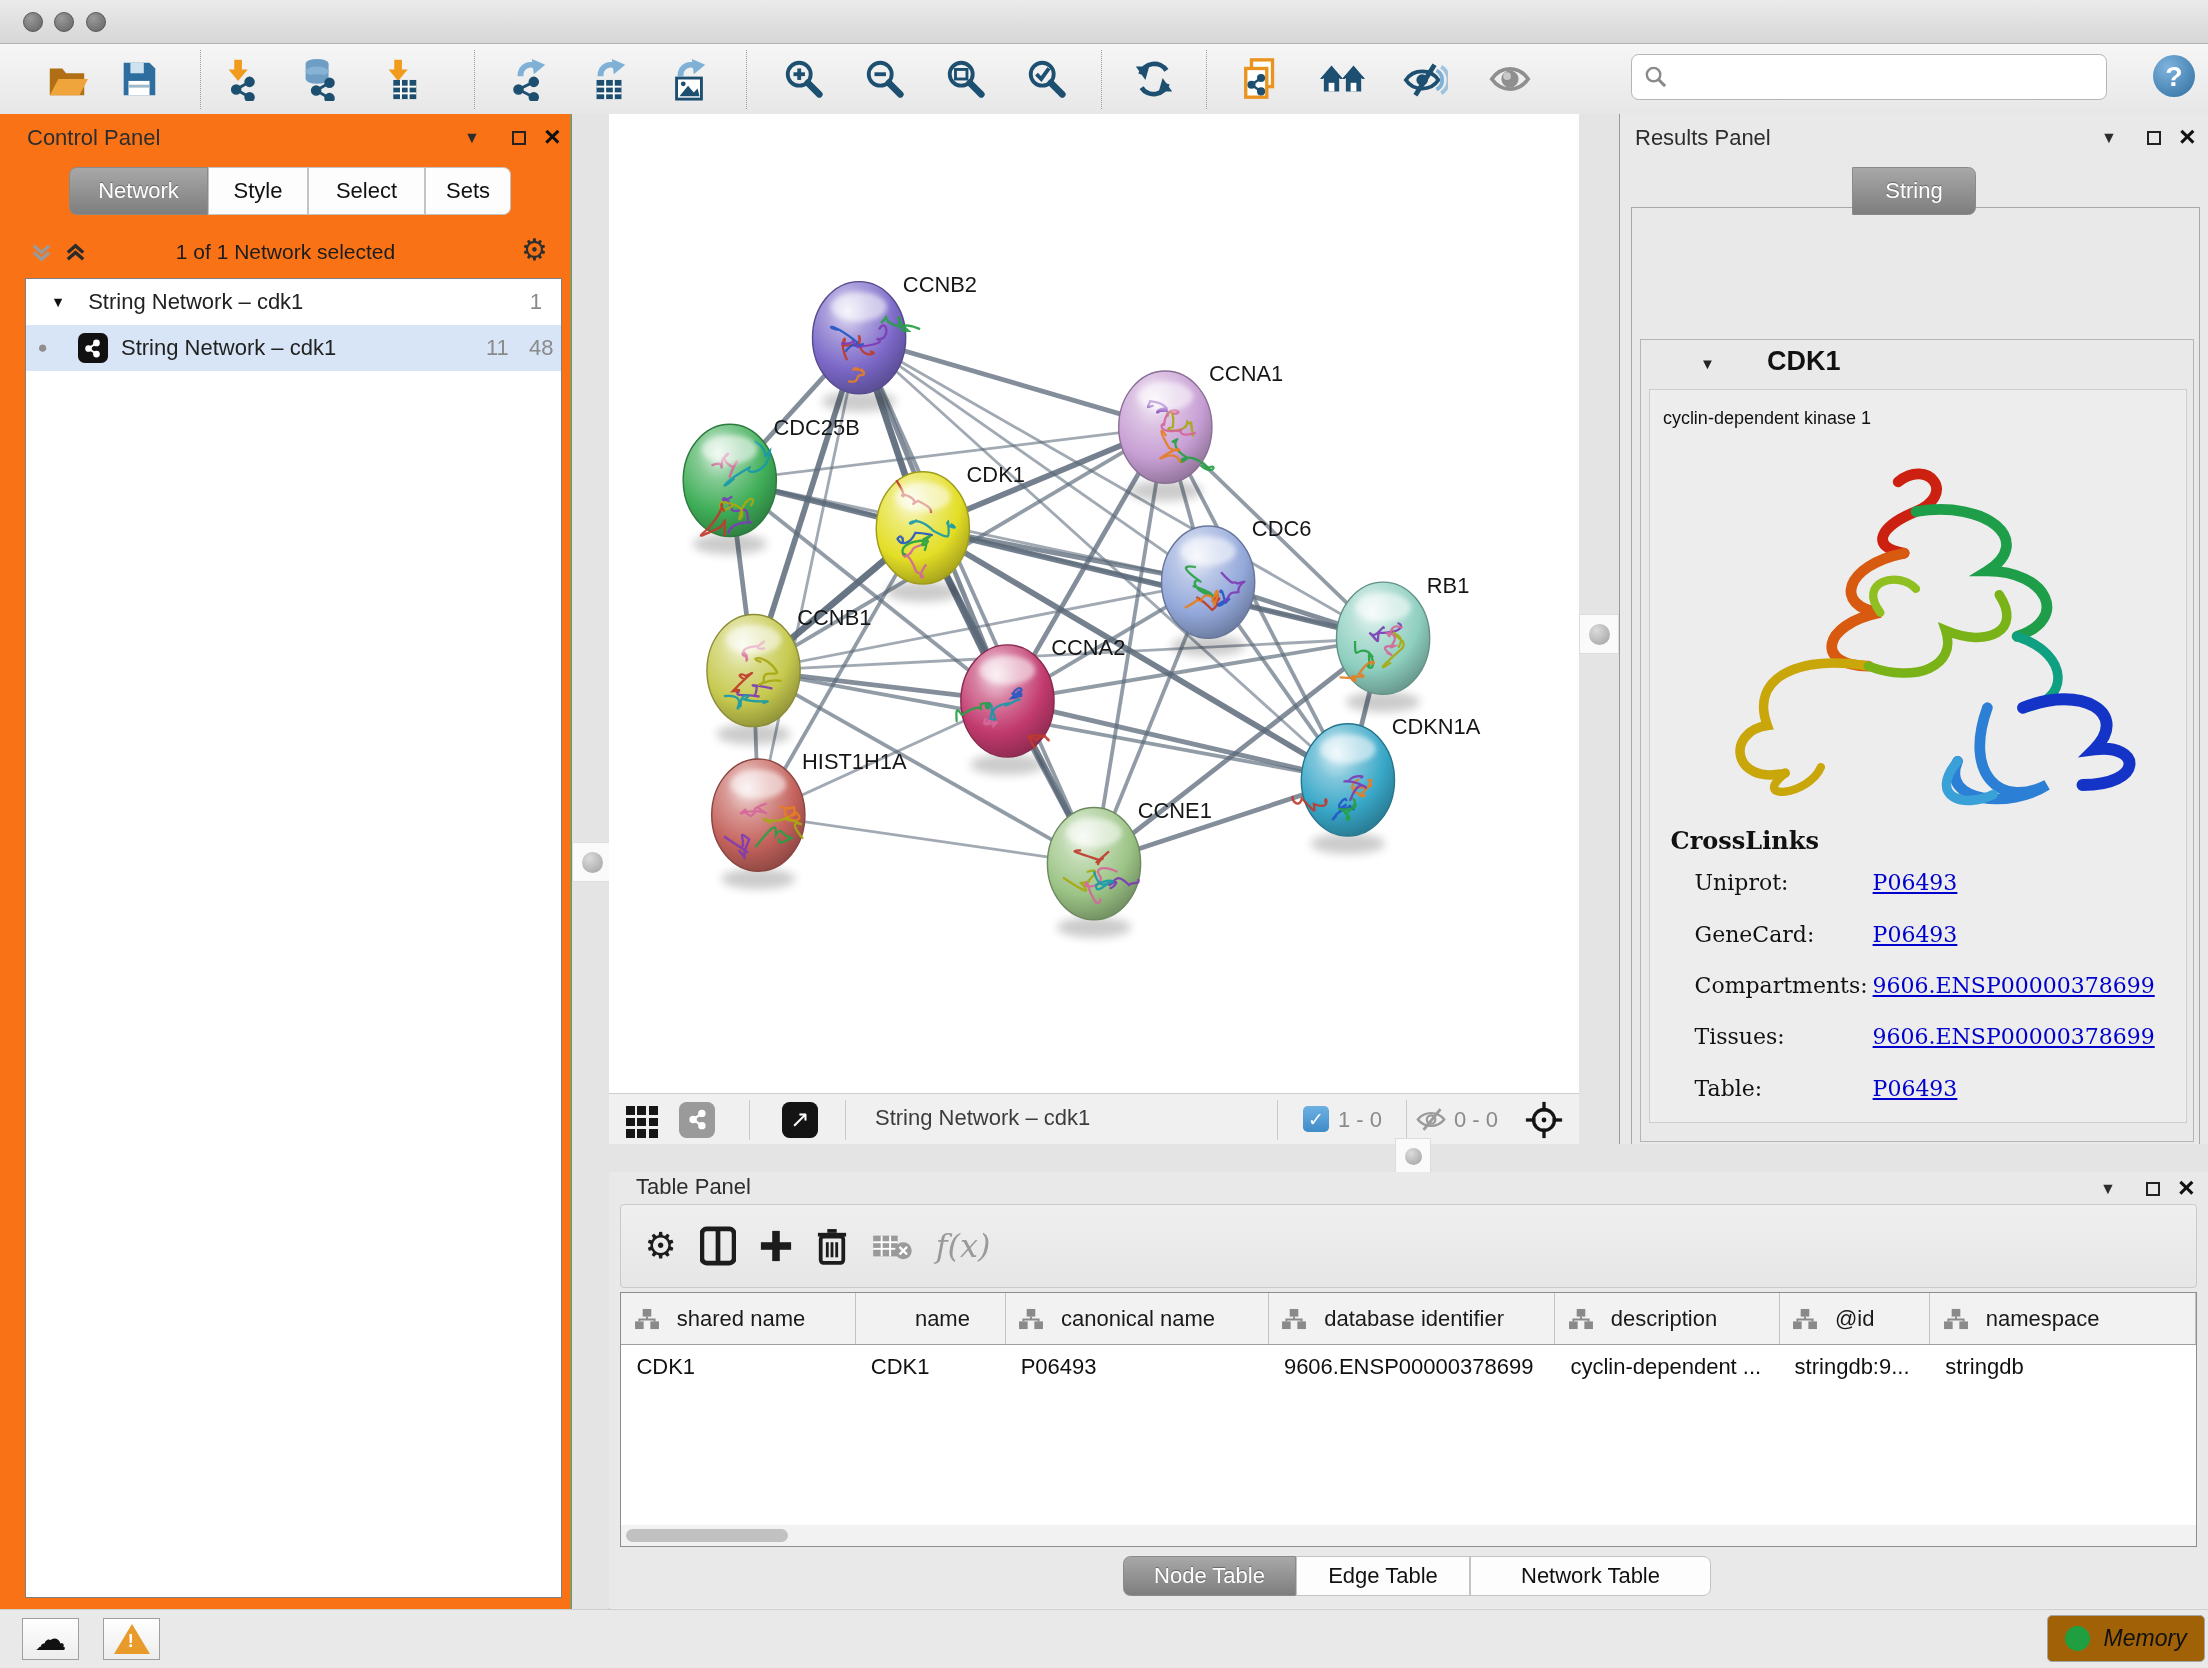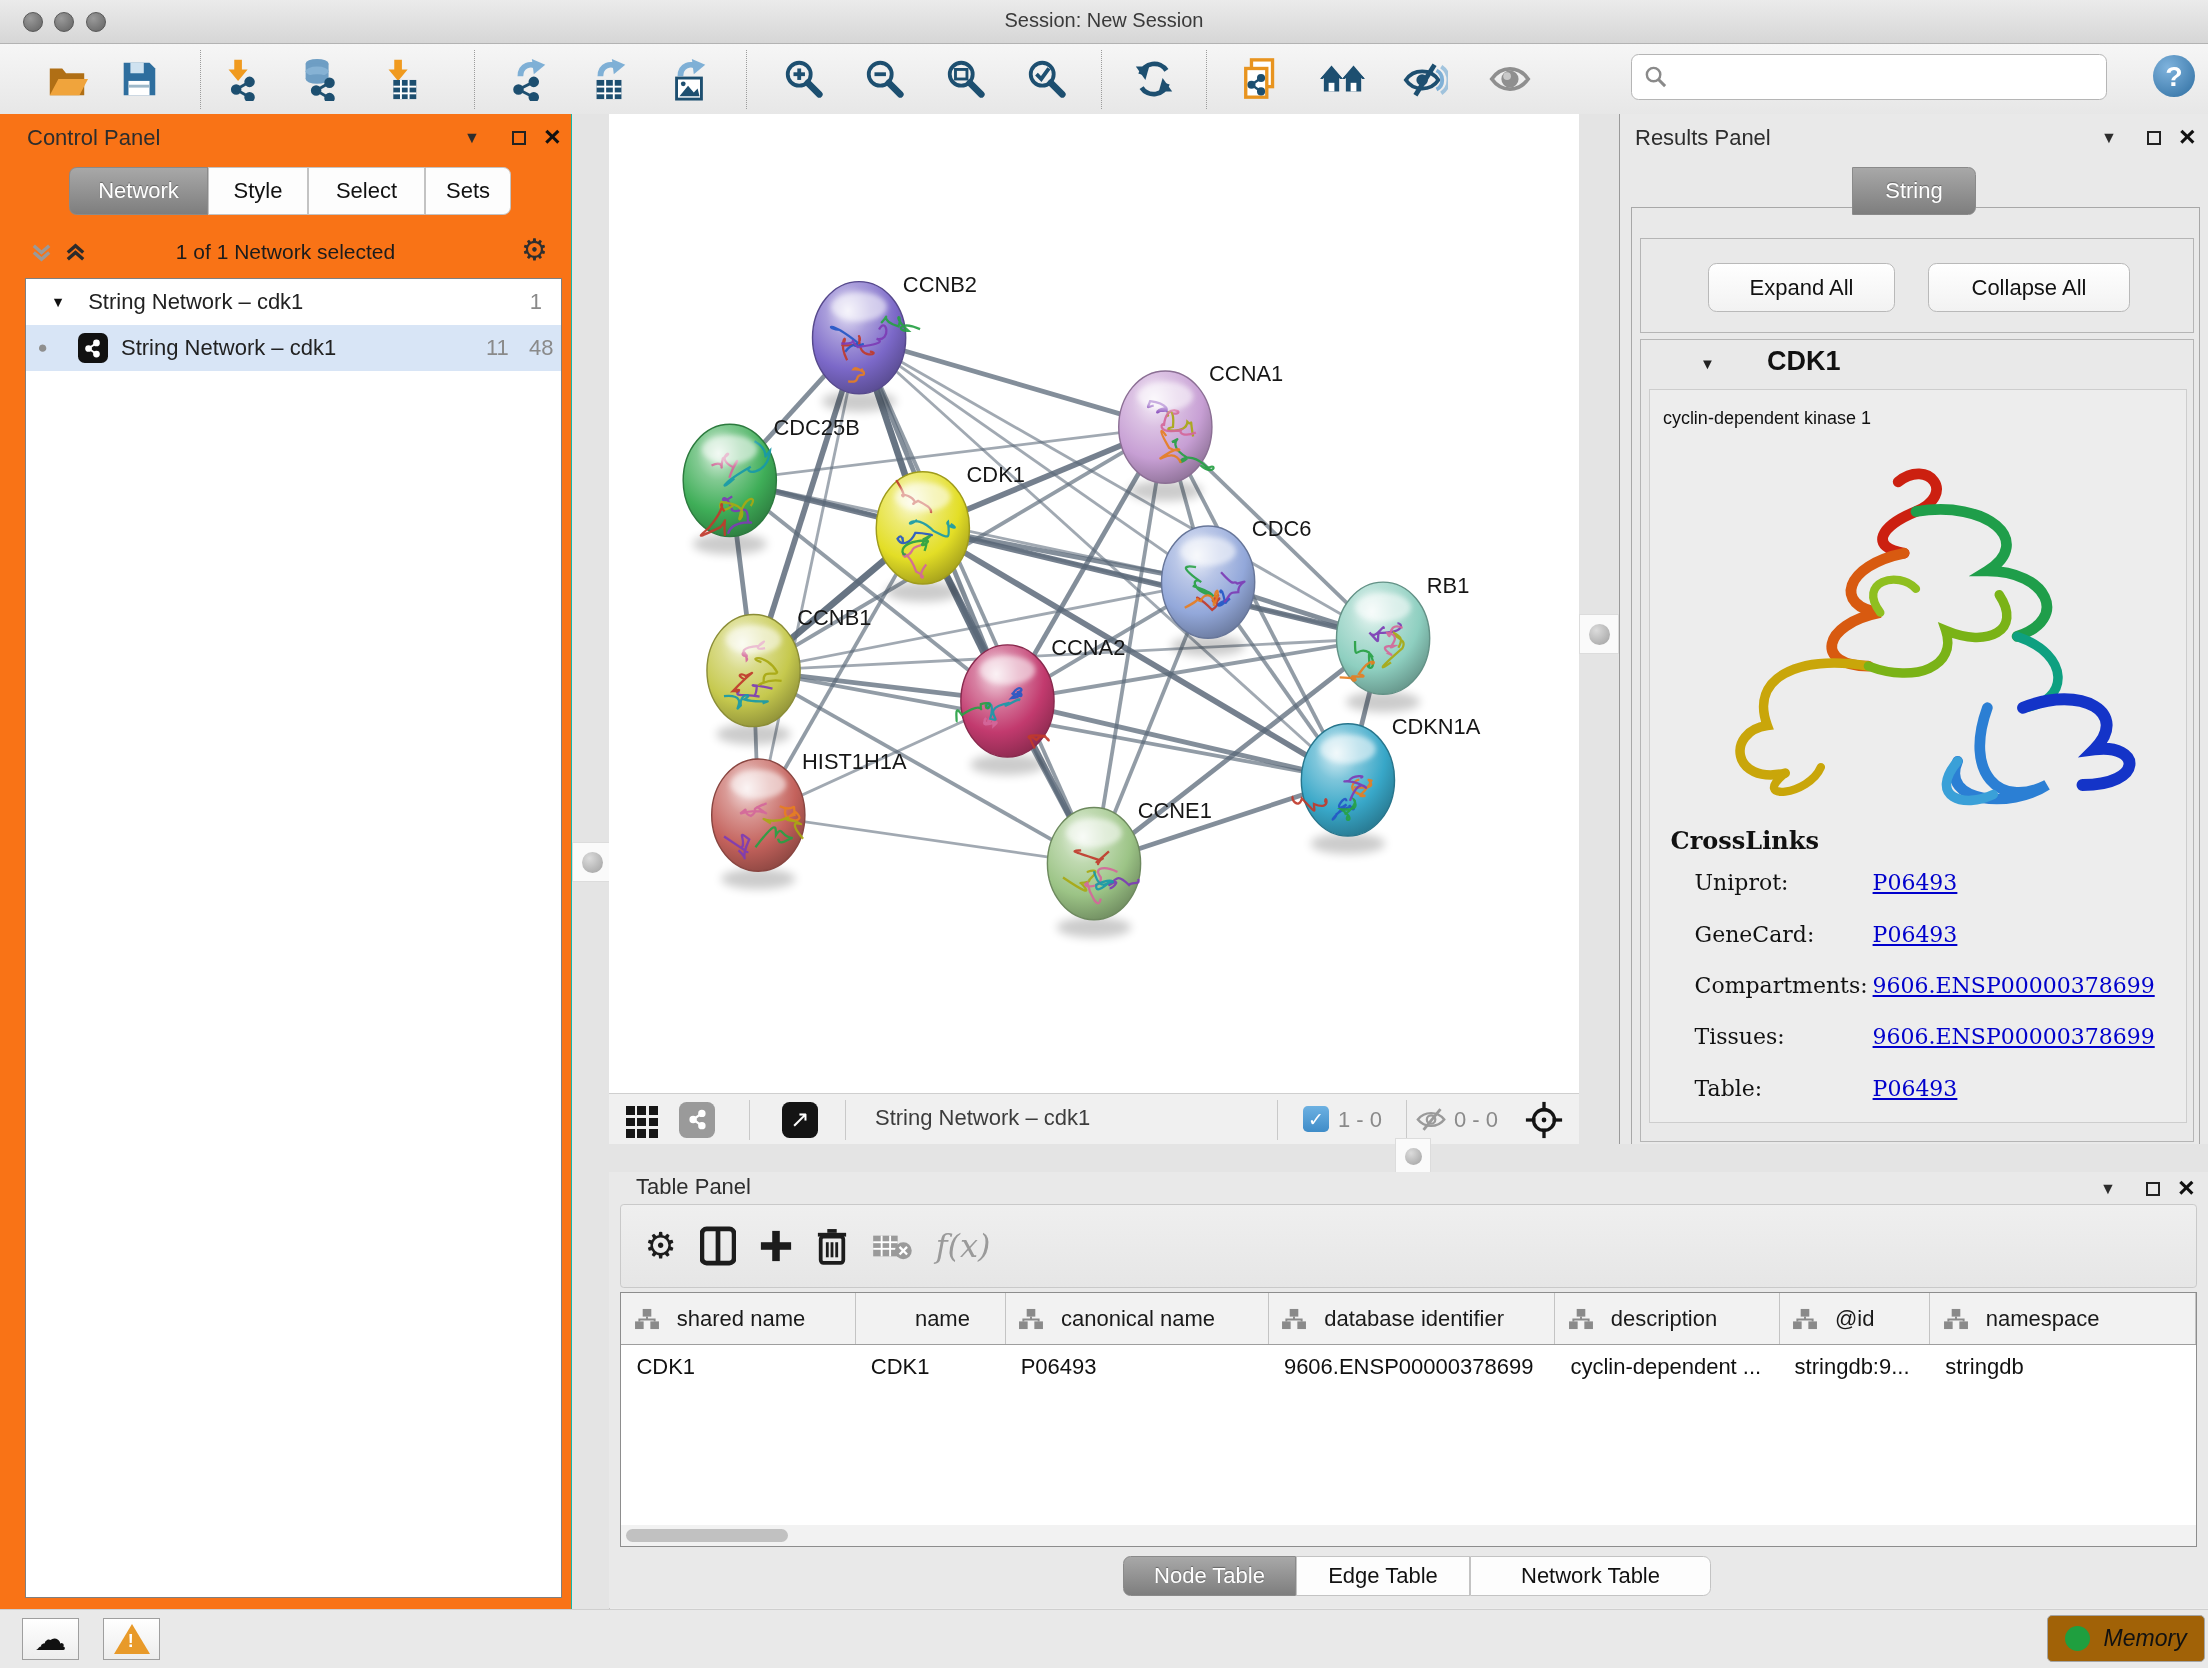--- a/index.html
+++ b/index.html
@@ -88,21 +88,20 @@
 </style>
 </head>
 <body>
 
 <div id="app">
 
   <div id="titlebar" class="abs">
     <span class="mac-dot" style="left:23px"></span>
     <span class="mac-dot" style="left:54px"></span>
     <span class="mac-dot" style="left:86px"></span>
-    <div id="win-title">Session: New Session</div>
   </div>
 
   <div id="toolbar" class="abs">
     <div class="tbtn" style="left:40px">
       <svg width="44" height="44" viewBox="0 0 46 46">
           <path d="M5 12h13l4 5h19v23H5z" fill="#b06f15"></path>
           <path d="M5 40l9-17h31l-9 17z" fill="#f0a43c"></path>
         </svg>
     </div>
     <div class="tbtn" style="left:112px">
@@ -671,28 +670,20 @@
     <div class="abs" style="left:15px;top:11.4px"><span class="panel-title">Results Panel</span></div>
     <div class="abs ph-caret" style="left:481px;top:15px">▼</div>
     <div class="abs ph-square" style="left:527px;top:17px"></div>
     <div class="abs ph-close" style="left:559px;top:13.3px">×</div>
 
     <div class="seg first last active" style="left:232px;top:53px;width:124px;z-index:2">
         <span>String</span>
       </div>
 
     <div id="rp-wrapper">
-      <div class="rp-box" style="top:30px;height:93px">
-        <div class="btn abs" style="left:67px;top:24px;width:185px;height:47px">
-            <span>Expand All</span>
-          </div>
-        <div class="btn abs" style="left:287px;top:24px;width:200px;height:47px">
-            <span>Collapse All</span>
-          </div>
-      </div>
 
       <div class="rp-box" style="top:131px;height:801px">
         <div class="abs" style="left:59px;top:15px;font-size:15px">▼</div>
         <div class="abs" style="left:126px;top:5.7px;font-size:27px;font-weight:bold;color:#111">CDK1</div>
         <div class="abs" style="left:7.6px;top:49px;width:536px;height:732px;border:1px solid #cdcdcd;background:#ededed">
           <div class="abs" style="left:13.3px;top:18px;font-size:18px;color:#111">cyclin-dependent kinase 1</div>
 
           <svg class="abs" style="left:28.5px;top:49px" width="476" height="371" viewBox="0 0 400 312">
             <g fill="none" stroke-linecap="round">
               <path d="M185 36 C210 16 235 46 200 61 C170 73 160 91 190 96" stroke="#cc2010" stroke-width="9"></path>

